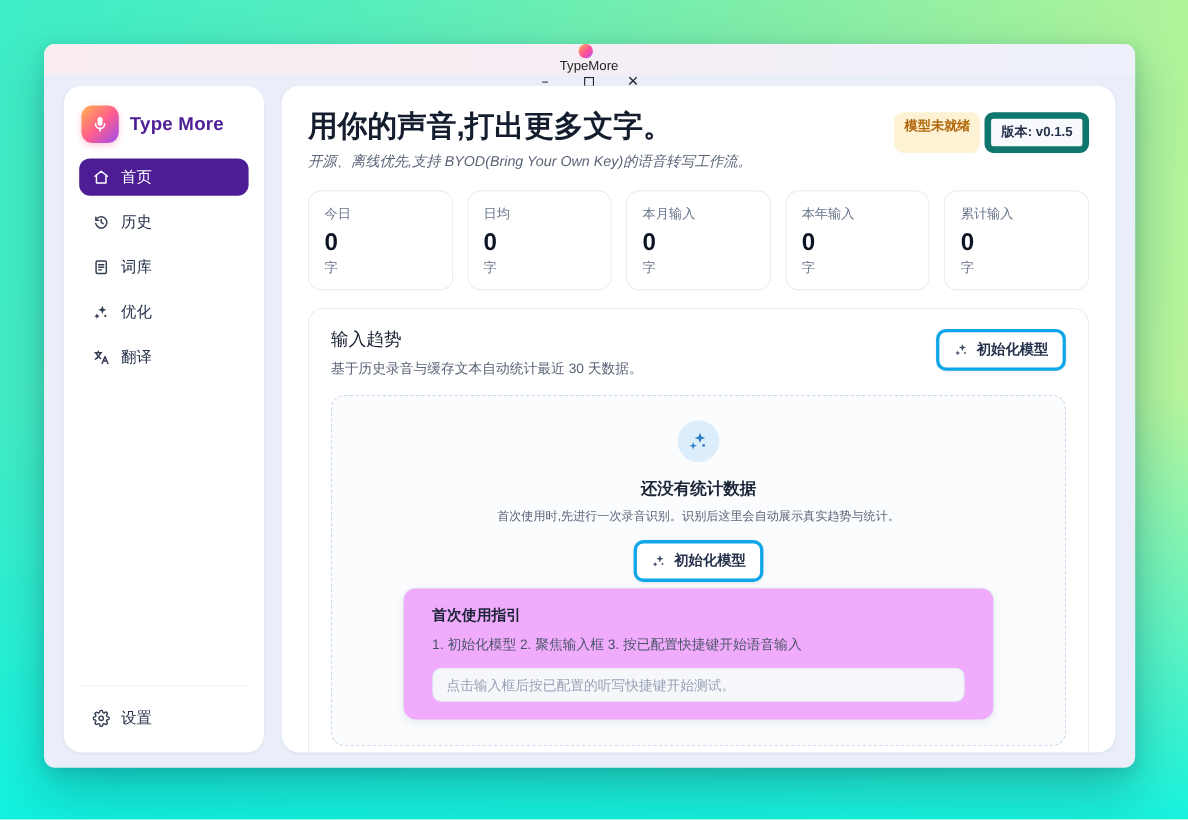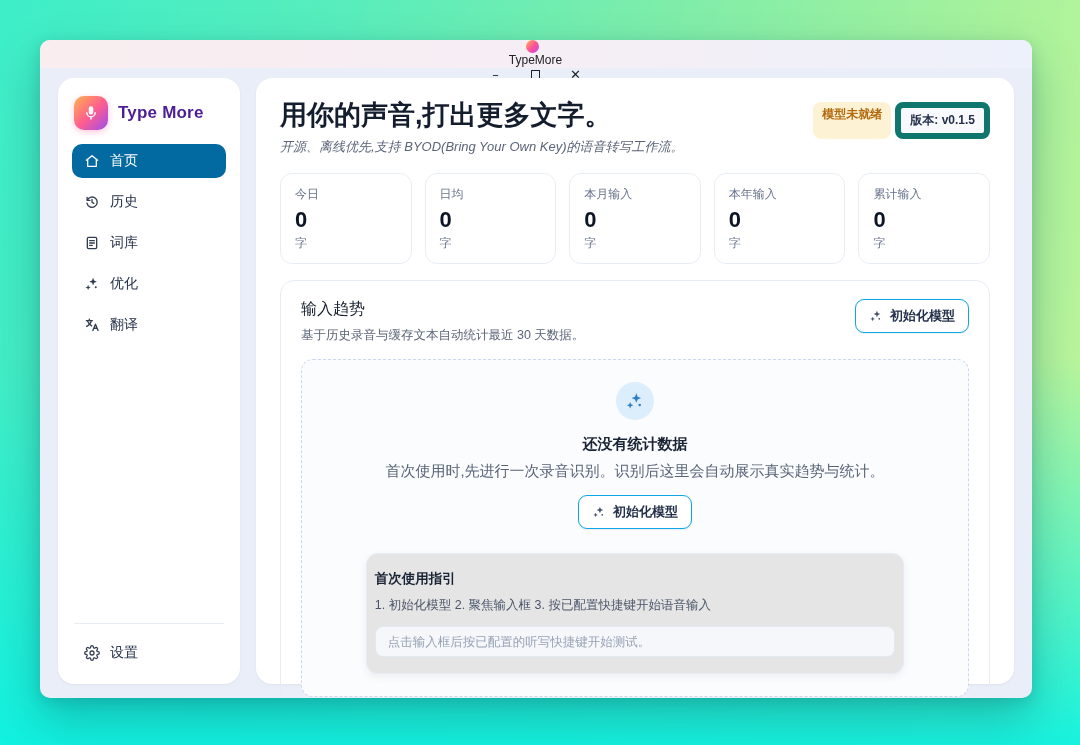--- a/index.html
+++ b/index.html
@@ -49,21 +49,21 @@
     background:linear-gradient(135deg,#ffb24e 0%,#ff5d8f 52%,#9b4df0 100%);
     box-shadow:0 2px 6px rgba(255,93,143,.35);
   }
   .brand-name { font-size:17px; font-weight:800; color:#4c1d95; letter-spacing:.2px; }
   .nav { display:flex; flex-direction:column; gap:7px; }
   .nav-item {
     display:flex; align-items:center; gap:10px; padding:8px 12px;
     border-radius:10px; font-size:14px; color:#25304a; cursor:default;
   }
   .nav-item .ni-icon { width:16px; height:16px; color:#333d52; display:flex; }
-  .nav-item.active { background:#0369a1; color:#fff; }
+  .nav-item.active { background:#4c1d95; color:#fff; }
   .nav-item.active .ni-icon { color:#fff; }
   .side-spacer { flex:1; }
   .side-divider { height:1px; background:#e8edf5; margin:10px 2px 12px; }
   
   .main { flex:1; display:flex; flex-direction:column; padding:22px 24px 20px; min-width:0; }
   .main-header { display:flex; justify-content:space-between; align-items:flex-start; }
   .page-title { font-size:27px; font-weight:800; color:#141d2d; line-height:1.15; }
   .page-subtitle { margin-top:7px; font-size:13px; color:#5a6477;font-style:italic; }
   .badges { display:flex; gap:4px; margin-top:2px; flex:none; }
   .badge { font-size:12px; padding:4px 9px; border-radius:8px; white-space:nowrap; }
@@ -75,45 +75,45 @@
   .stat-label { font-size:12px; color:#67738a; }
   .stat-value { font-size:22px; font-weight:800; color:#0d1524; margin-top:5px; line-height:1.1; }
   .stat-unit { font-size:12px; color:#67738a; margin-top:3px; }
   
   .trend { border:1px solid #e8edf5; border-radius:14px; margin-top:16px; padding:18px 20px; flex:1; display:flex; flex-direction:column; }
   .trend-header { display:flex; justify-content:space-between; align-items:flex-start; }
   .trend-title { font-size:16px; font-weight:400; color:#16202f; }
   .trend-subtitle { font-size:12.5px; color:#5a6477; margin-top:7px; }
   .btn {
     display:inline-flex; align-items:center; gap:7px; background:#fff;
-    border:1px solid #0ea5e9; border-radius:9px; padding:7px 13px;
+    border:3px solid #0ea5e9; border-radius:9px; padding:7px 13px;
     font-size:13px; color:#25304a; font-weight:600; cursor:default;
     box-shadow:0 1px 2px rgba(18,30,55,.07);
     font-family:"Liberation Sans","DejaVu Sans",sans-serif;
   }
   .btn .b-icon { width:14px; height:14px; color:#46526b; display:flex; }
   
   .empty-region {
     margin-top:15px; border:1.5px dashed #ccd8ea; border-radius:12px; background:#fafcfe;
     display:flex; flex-direction:column; align-items:center; text-align:center;
     padding:22px 20px 22px;
   }
   .empty-icon {
     width:38px; height:38px; border-radius:50%; background:#dcedfb;
     display:flex; align-items:center; justify-content:center; color:#2e7fc4;
   }
   .empty-icon svg { width:20px; height:20px; }
   .empty-title { font-size:15px; font-weight:800; color:#1a2434; margin-top:15px; }
-  .empty-desc { font-size:15px; color:#5a6477; margin-top:8px; }
+  .empty-desc { font-size:11px; color:#5a6477; margin-top:8px; }
   .empty-btn { margin-top:14px; }
   
   .guide {
-    width:560px; max-width:86%; text-align:left; background:#e5e5e5;
-    border:1px solid #e6ebf4; border-radius:12px; padding:16px 8px;
-    margin-top:24px; box-shadow:0 3px 8px rgba(18,30,55,.06);
+    width:560px; max-width:86%; text-align:left; background:#f0abfc;
+    border:1px solid #e6ebf4; border-radius:12px; padding:16px 26px;
+    margin-top:5px; box-shadow:0 3px 8px rgba(18,30,55,.06);
   }
   .guide-title { font-size:13.5px; font-weight:800; color:#1a2434; }
   .guide-steps { font-size:12.5px; color:#4b5568; margin-top:9px; }
   .guide-input {
     width:100%; margin-top:12px; height:31px; background:#f5f7fb;
     border:1px solid #e3e9f2; border-radius:8px; padding:0 12px;
     font-size:12.5px; color:#30384a; outline:none;
     font-family:"Liberation Sans","DejaVu Sans",sans-serif;
   }
   .guide-input::placeholder { color:#98a2b4; }

